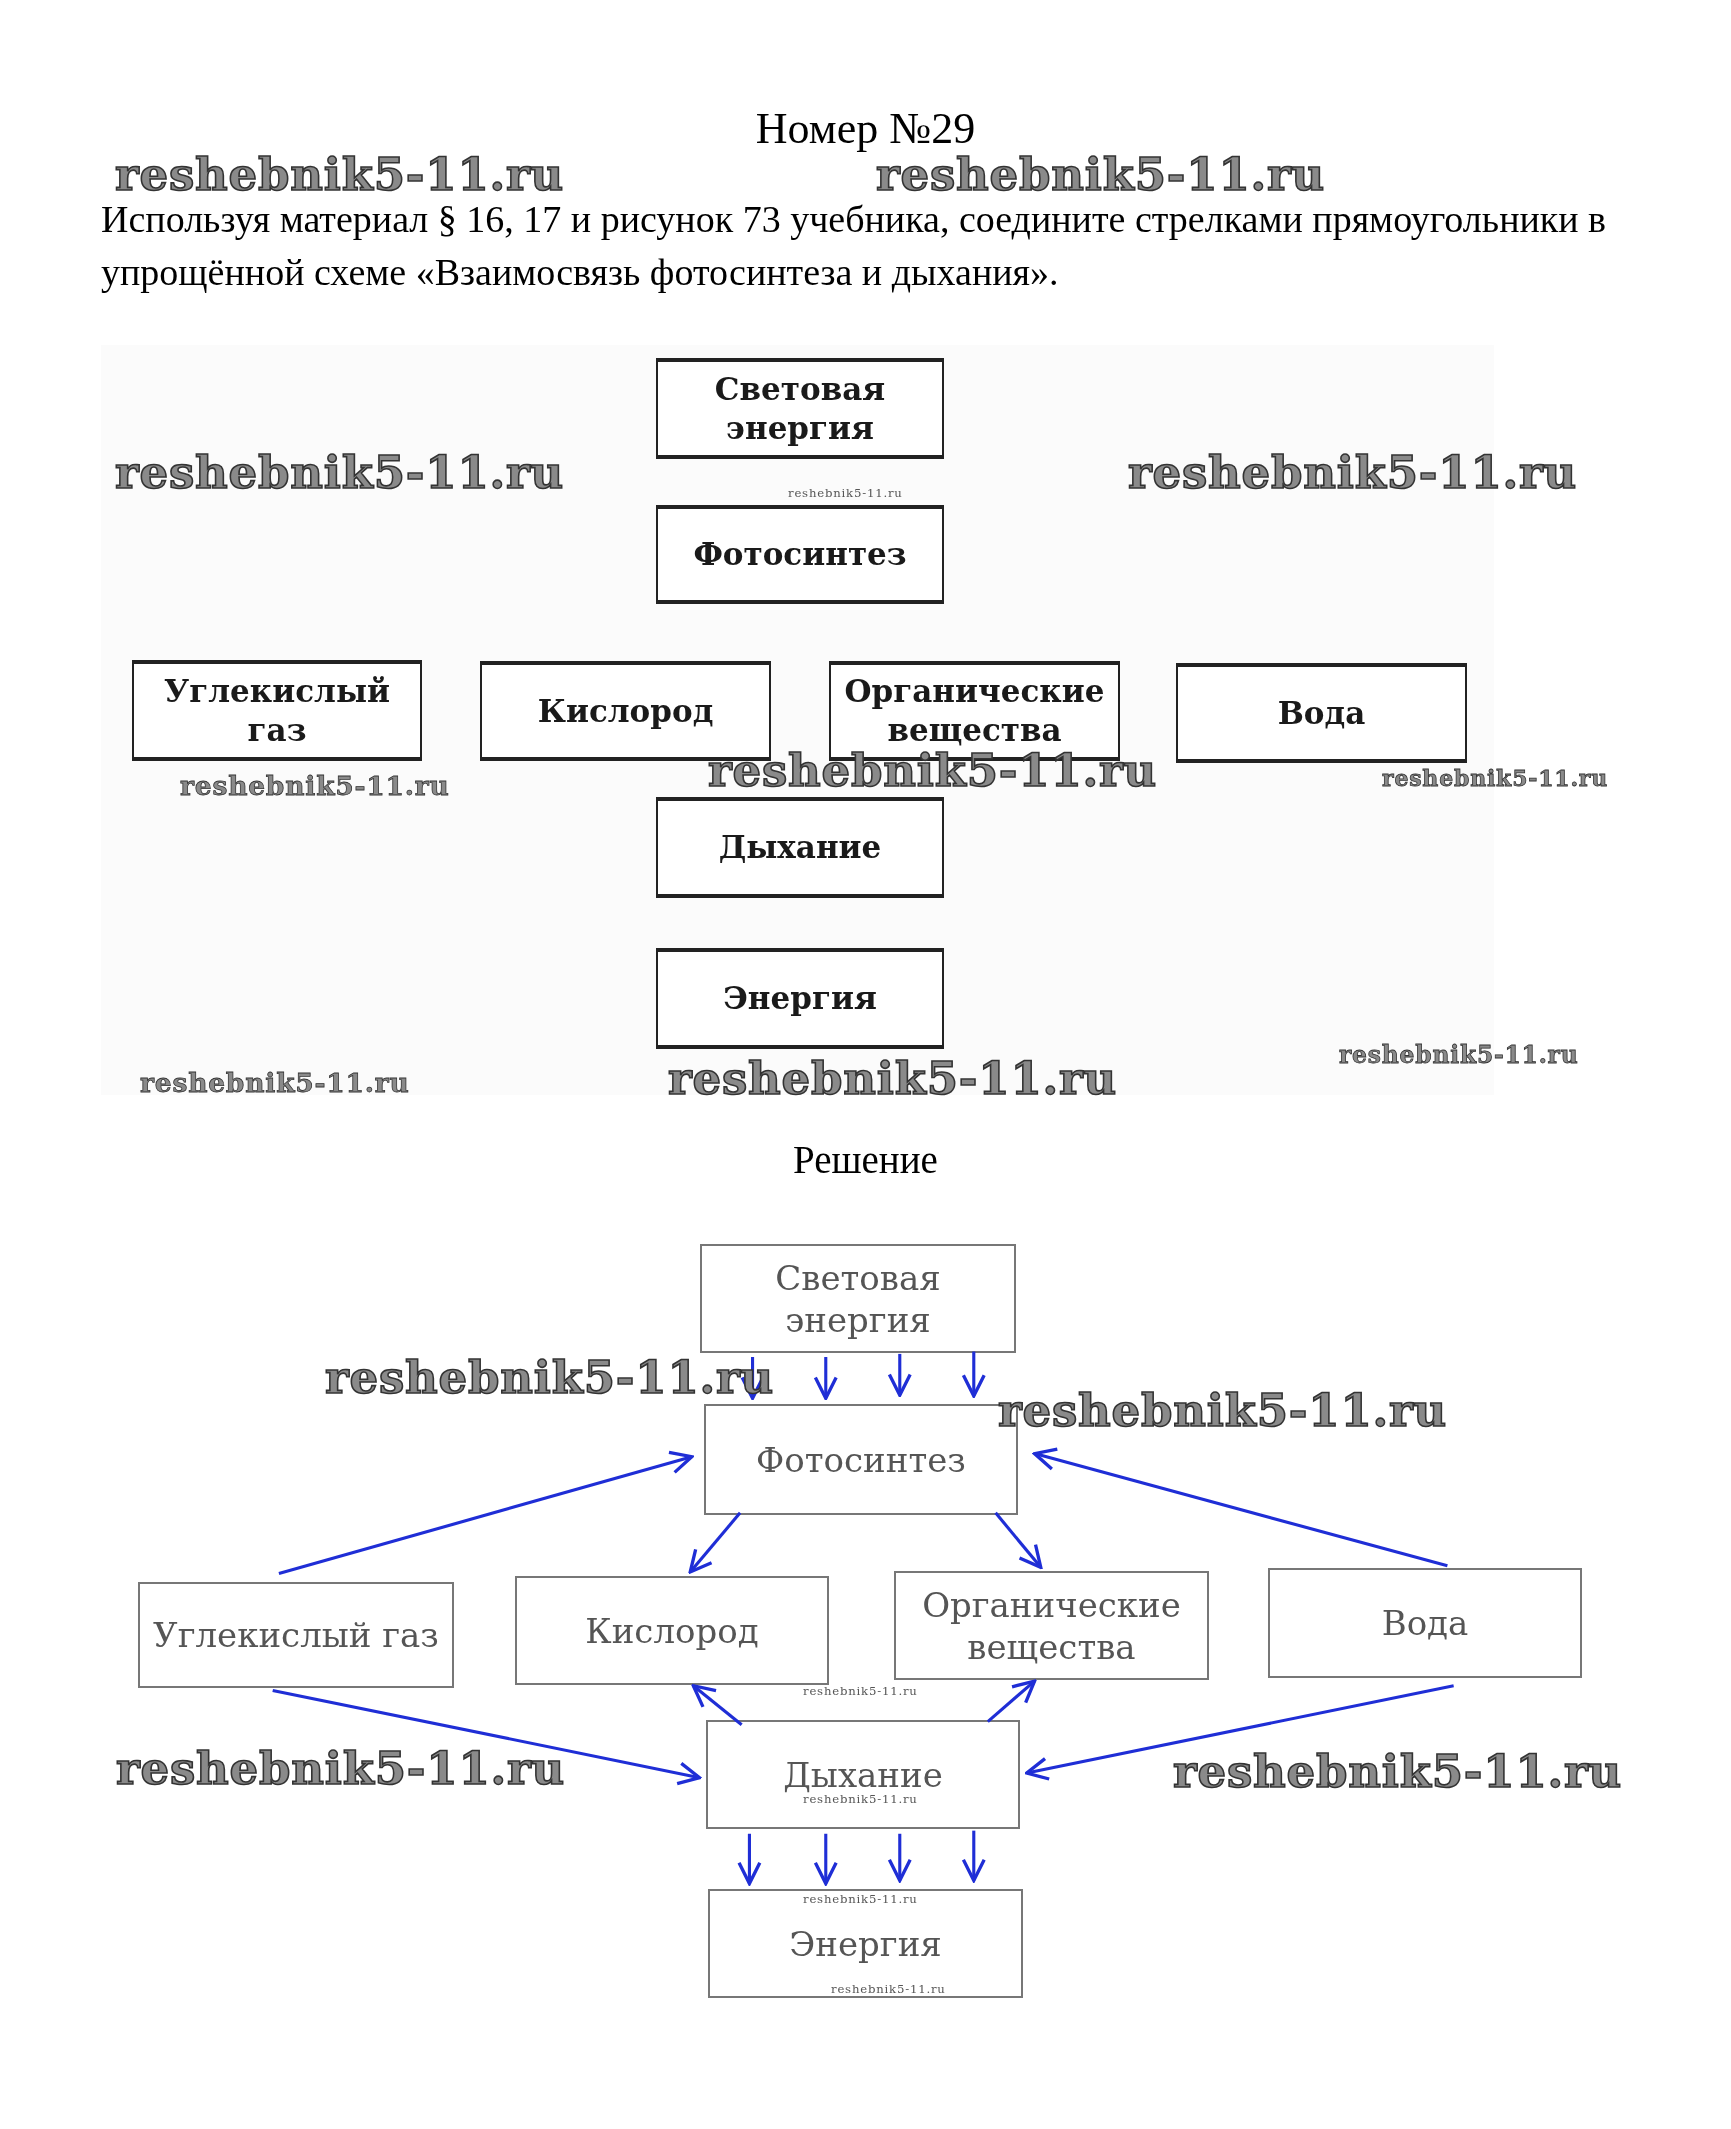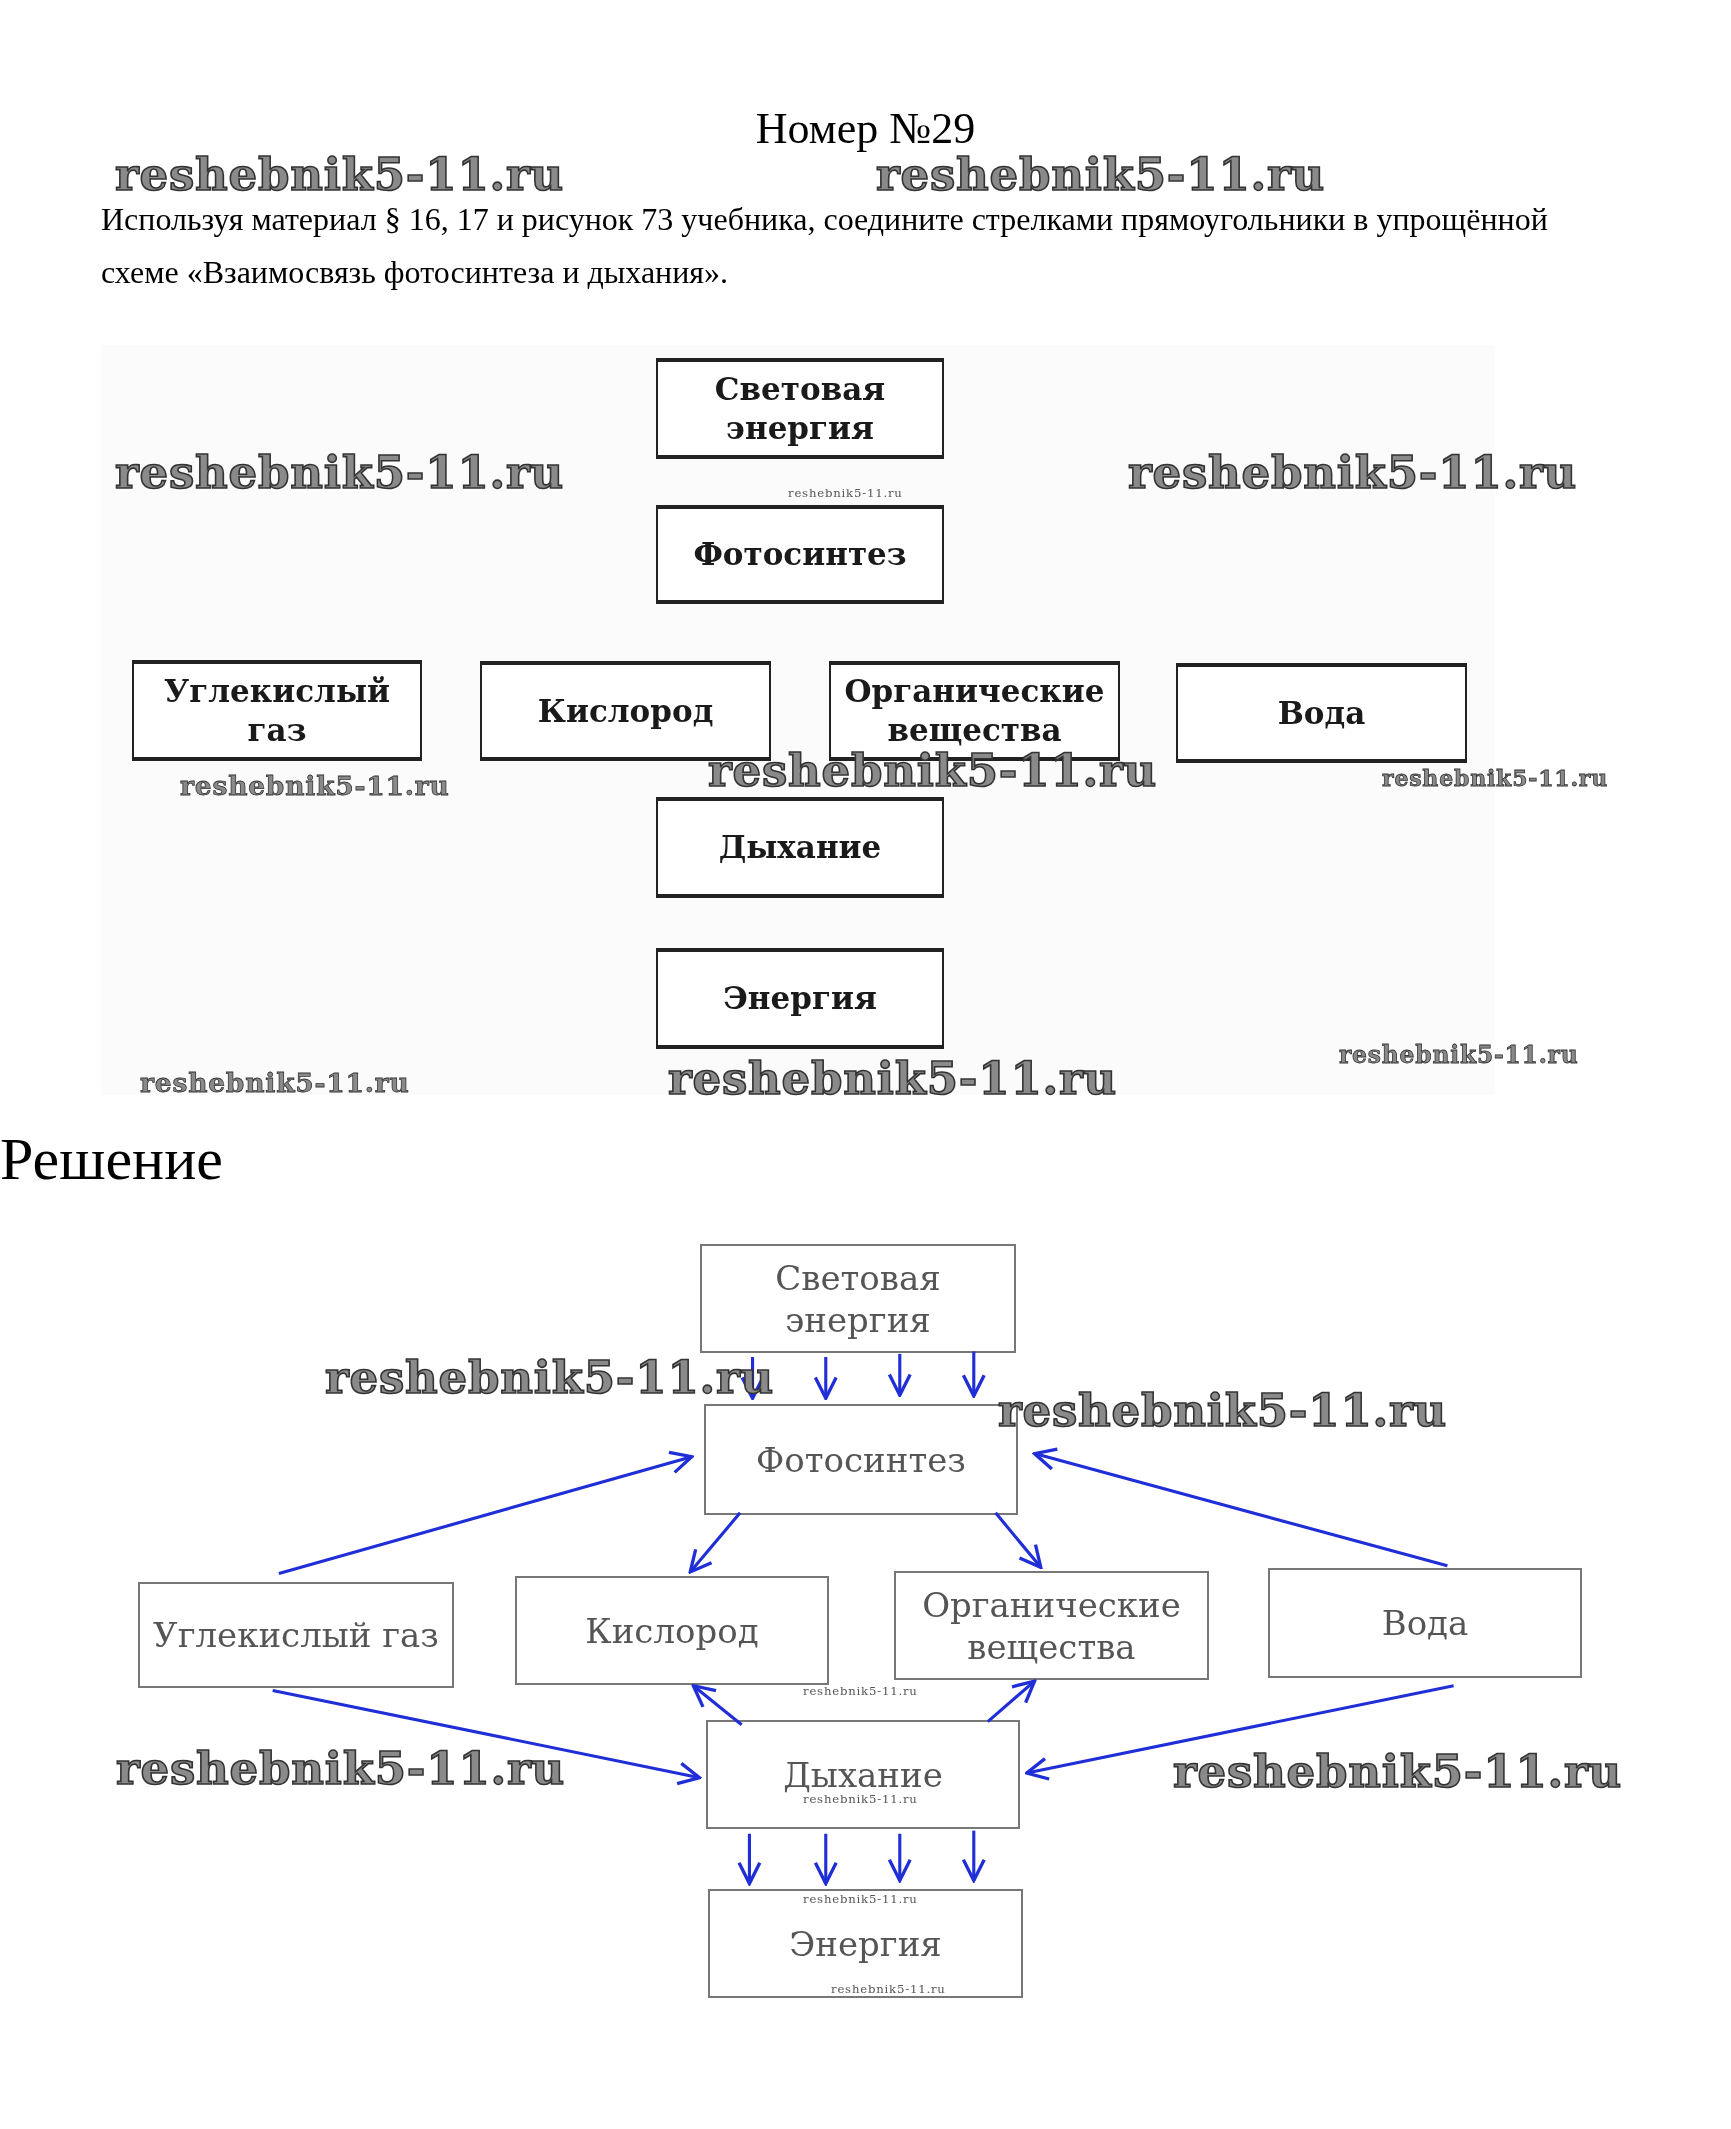--- a/index.html
+++ b/index.html
@@ -1,21 +1,21 @@
 <!DOCTYPE html>
 <html style="font-size:12.5px"><head>
 <meta charset="utf-8">
 <style>
   html, body { margin: 0; padding: 0; background: #ffffff; }
   body { width: 1731px; height: 2129px; position: relative; overflow: hidden;
          font-family: "Liberation Serif", "DejaVu Serif", serif; color: #000; }
   .abs { position: absolute; }
   .title { left: 0; width: 1731px; top: 103px; text-align: center; font-size: 44px; line-height: 51px; }
-  .question { left: 101px; top: 193px; width: 1527px; font-size: 32px; line-height: 53px; }
-  .solution-title { left: 0; width: 1731px; top: 1134px; font-size: 60px; line-height: 51px; }
+  .question { left: 101px; top: 193px; width: 1527px; font-size: 38px; line-height: 53px; }
+  .solution-title { left: 0; width: 1731px; top: 1134px; text-align: center; font-size: 39px; line-height: 51px; }
   .wm { font-family: "DejaVu Serif", "Liberation Serif", serif; font-weight: bold; color: #8a8a8a;
         -webkit-text-stroke: 1.6px #333; letter-spacing: 0.8px; white-space: nowrap; margin-left: 15px; }
   .wm.big { font-size: 45px; }
   .wm.med { font-size: 26.5px; -webkit-text-stroke: 0.8px #333; }
   .wm.tiny { font-size: 11.7px; -webkit-text-stroke: 0; color: #555; font-weight: normal; }
   .panel { left: 101px; top: 345px; width: 1393px; height: 750px; background: #fbfbfb; }
   .box { position: absolute; box-sizing: border-box; background: #fff; display: flex; align-items: center;
          justify-content: center; text-align: center; font-family: "DejaVu Serif", "Liberation Serif", serif; }
   .box.q { border: 2.3px solid #222; border-top-width: 4.7px; border-bottom-width: 4.7px; font-weight: bold;
            font-size: 31px; line-height: 39px; color: #1a1a1a; }

